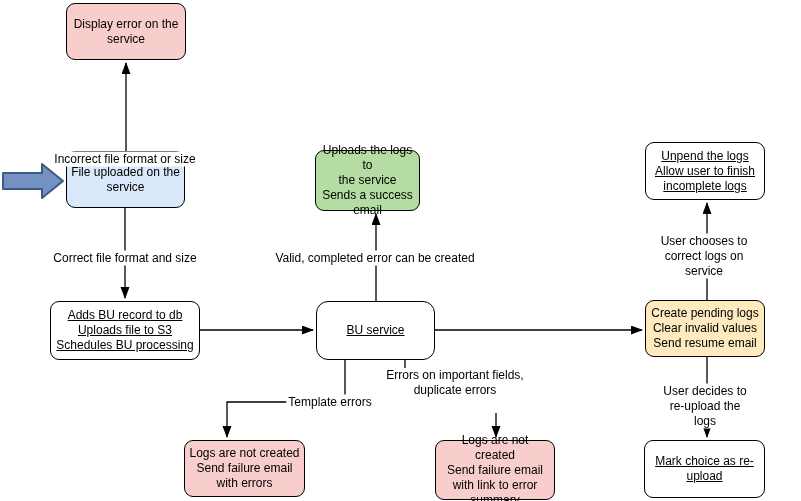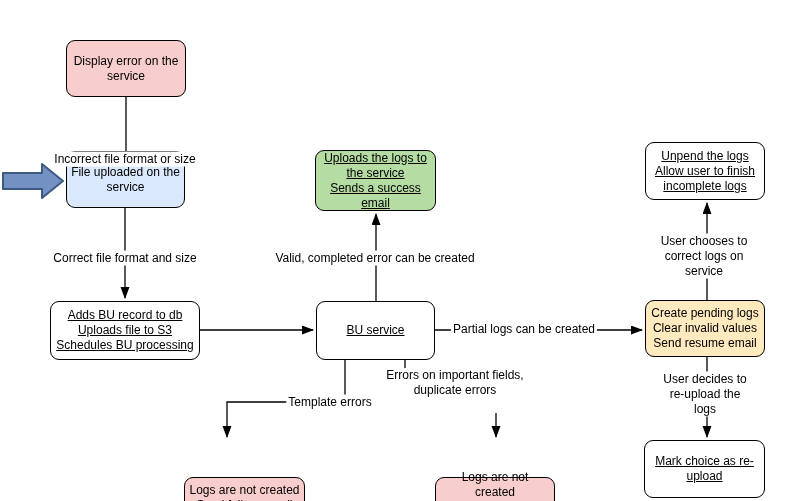--- a/index.html
+++ b/index.html
@@ -18,21 +18,21 @@
     box-sizing:border-box;
     border:1px solid #000000;
     border-radius:9px;
     display:flex;align-items:center;justify-content:center;
     text-align:center;
     white-space:pre-line;
     line-height:15px;
     padding:2px 4px;
     background:#ffffff;
   }
-  .fill-red{background:#f8cecc;margin-top:37px;}
+  .fill-red{background:#f8cecc;}
   .fill-blue{background:#dae8fc;}
   .fill-green{background:#b5dda3;}
   .fill-yellow{background:#ffeabf;}
   .fill-white{background:#ffffff;text-decoration:underline;}
   .edge-label{
     position:absolute;
     transform:translate(-50%,-50%);
     background:#ffffff;
     padding:0 2px;
     text-align:center;
@@ -74,44 +74,43 @@
     <polygon points="3,173 42,173 42,164 63,181 42,198 42,189 3,189" fill="#7491c4" stroke="#3d5a82" stroke-width="2" stroke-linejoin="round"></polygon>
   </svg>
 
   <div class="node fill-red" style="left:66px;  top:3px;   width:120px; height:57px;">Display error on the
 service</div>
   <div class="node fill-blue" style="left:66px;  top:151px; width:119px; height:57px;">File uploaded on the
 service</div>
   <div class="node fill-white" style="left:50px;  top:301px; width:150px; height:59px;">Adds BU record to db
 Uploads file to S3
 Schedules BU processing</div>
-  <div class="node fill-green" style="left:315px; top:150px; width:121px; height:61px;text-decoration:underline;">Uploads the logs to
+  <div class="node fill-green" style="left:315px; top:150px; width:105px; height:61px;">Uploads the logs to
 the service
 Sends a success
 email</div>
-  <div class="node fill-white" style="left:316px; top:301px; width:119px; height:59px;">BU service</div>
+  <div class="node fill-white" style="left:316px; top:301px; width:119px; height:59px;border-radius:12px;">BU service</div>
   <div class="node fill-yellow" style="left:645px; top:300px; width:120px; height:57px;">Create pending logs
 Clear invalid values
 Send resume email</div>
   <div class="node fill-white" style="left:645px; top:142px; width:120px; height:58px;">Unpend the logs
 Allow user to finish
 incomplete logs</div>
   <div class="node fill-white" style="left:644px; top:440px; width:121px; height:58px;">Mark choice as re-
 upload</div>
   <div class="node fill-red" style="left:184px; top:440px; width:121px; height:57px;">Logs are not created
 Send failure email
 with errors</div>
   <div class="node fill-red" style="left:435px; top:440px; width:120px; height:60px;">Logs are not created
 Send failure email
 with link to error
 summary</div>
 
   <div class="edge-label" style="left:125px; top:115px;margin-top:44px;">Incorrect file format or size</div>
   <div class="edge-label" style="left:125px; top:258px;">Correct file format and size</div>
   <div class="edge-label" style="left:375px; top:258px;">Valid, completed error can be created</div>
-  <div class="edge-label" style="left:524px; top:329px;">Partial logs can be created</div>
   <div class="edge-label" style="left:704px; top:256px;">User chooses to correct logs on service</div>
-  <div class="edge-label" style="left:705px; top:394px;">User decides to re-upload the logs</div>
+  <div class="edge-label" style="left:705px; top:406px;">User decides to re-upload the logs</div>
   <div class="edge-label" style="left:330px; top:402px;">Template errors</div>
   <div class="edge-label" style="left:455px; top:383px;">Errors on important fields,
 duplicate errors</div>
 
 </div>
 
 </body></html>

